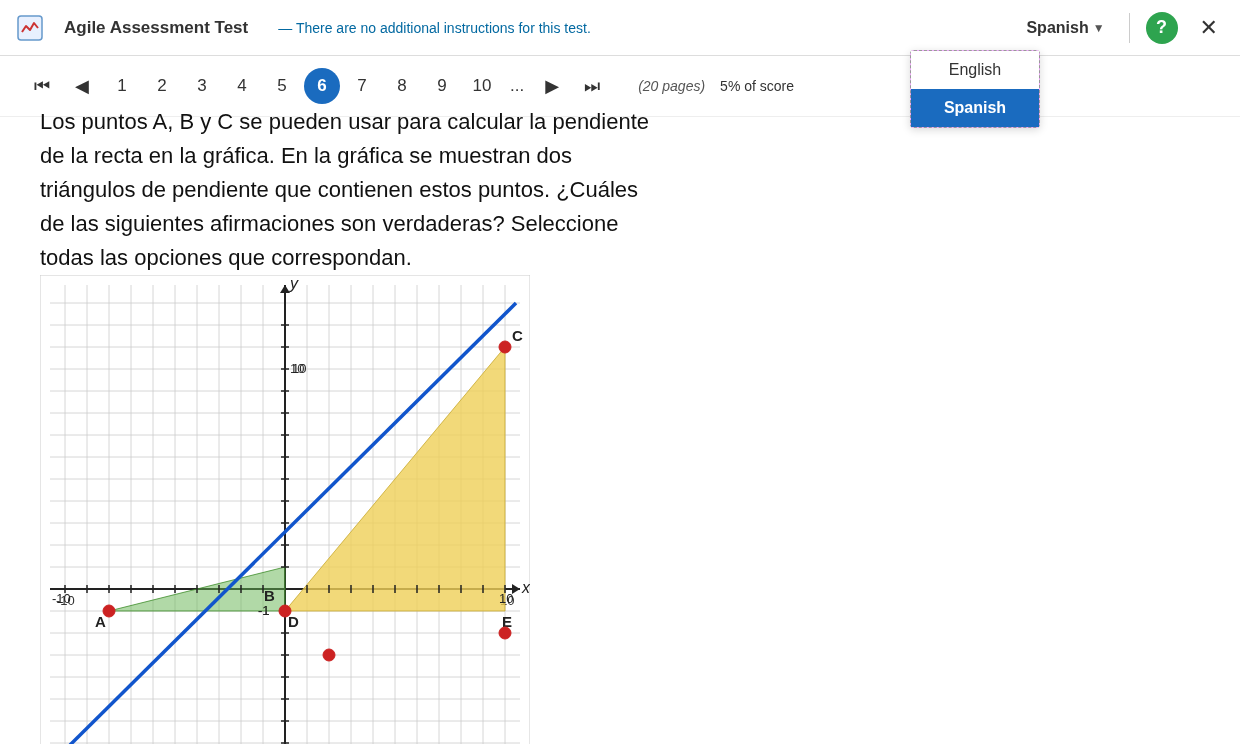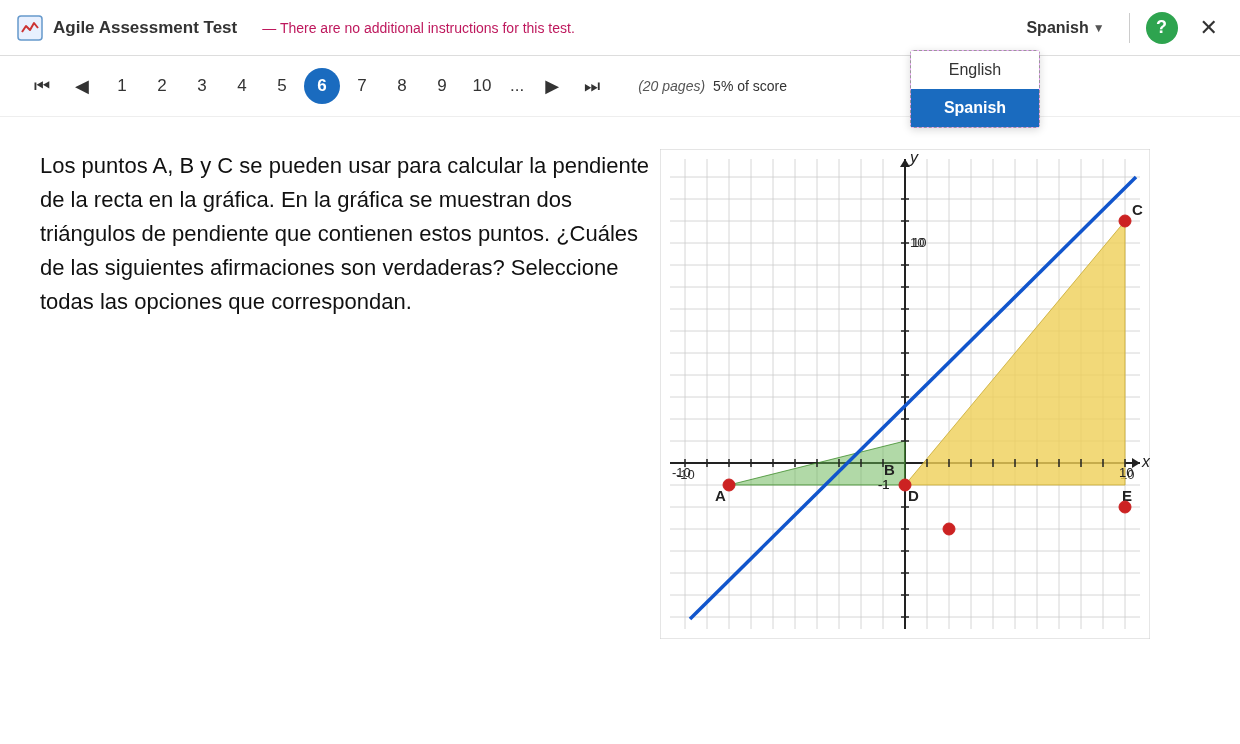--- a/index.html
+++ b/index.html
@@ -11,33 +11,33 @@
       align-items: center;
       padding: 0 16px;
       height: 56px;
       border-bottom: 1px solid #ddd;
       background: #fff;
       position: relative;
     }
     .header-logo {
       display: flex;
       align-items: center;
-      gap: 9px;
+      gap: 20px;
       font-size: 17px;
       font-weight: bold;
       color: #333;
     }
     .logo-icon {
       width: 28px;
       height: 28px;
     }
     .header-divider-text {
-      color: #be185d;
+      color: #0369a1;
       font-size: 14px;
-      margin-left: 16px;
+      margin-left: 10px;
       font-weight: normal;
     }
     .header-right {
       margin-left: auto;
       display: flex;
       align-items: center;
       gap: 16px;
     }
     .lang-btn {
       display: flex;
@@ -156,30 +156,31 @@
     }
     .page-info {
       margin-left: 24px;
       font-size: 14px;
       color: #555;
       font-style: italic;
     }
     .score-info {
       font-size: 14px;
       color: #333;
-      margin-left: 4px;
+      margin-left: 11px;
     }
 
     
     .main-content {
       display: flex;
-      flex-direction: row;
+      flex-direction: column;
       align-items: flex-start;
       padding: 32px 40px 20px 40px;
       height: calc(744px - 56px - 64px);
+      justify-content: center;
     }
 
     .question-text {
       max-width: 620px;
       font-size: 22px;
       line-height: 1.55;
       color: #111;
     }
 
     

